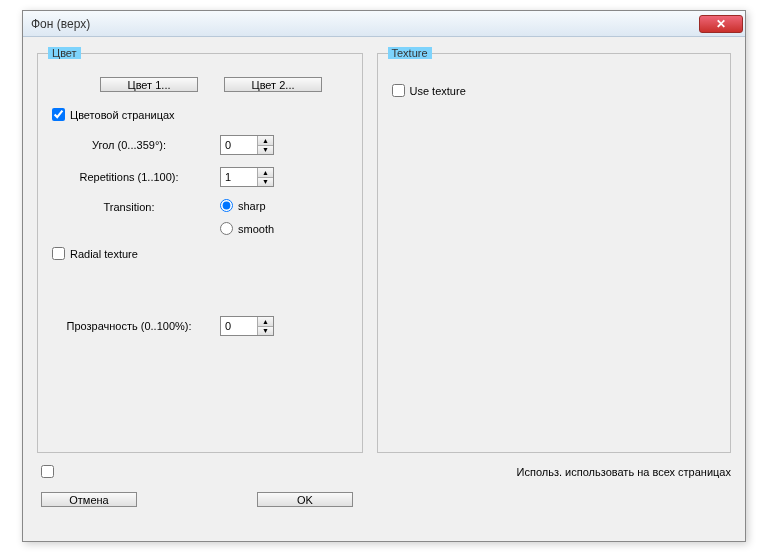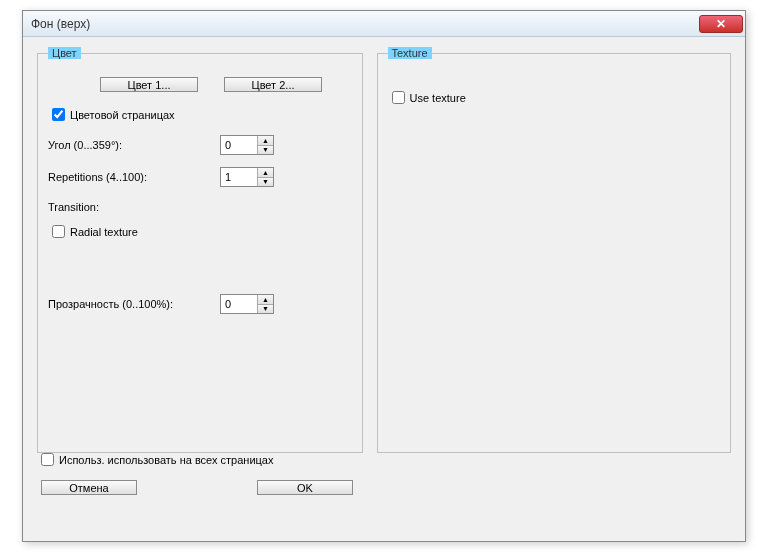--- a/index.html
+++ b/index.html
@@ -96,21 +96,21 @@
   height: 13px;
 }
 .form-rows { margin-top: 14px; }
 .form-row {
   display: flex;
   align-items: center;
   margin-bottom: 12px;
 }
 .form-row label {
   width: 172px;
-  text-align: left;
+  text-align: center;
   padding-right: 10px;
 }
 .spinner {
   display: flex;
   border: 1px solid #888;
   background: #fff;
   height: 20px;
 }
 .spinner input {
   width: 36px;
@@ -147,21 +147,23 @@
   align-items: center;
   gap: 5px;
 }
 .radio-row input[type=radio] {
   width: 13px; height: 13px;
 }
 .bottom-check {
   display: flex;
   align-items: center;
   gap: 5px;
+  margin-top: 12px;
   margin-left: 4px;
+  justify-content: space-between;
 }
 .footer-btns {
   display: flex;
   gap: 120px;
   margin-top: 14px;
   margin-left: 4px;
 }
 .footer-btns .btn { min-width: 96px; }
 </style>
 </head>
@@ -197,32 +199,42 @@
             <div class="spinner">
               <input type="text" value="0" style="">
               <div class="spin-btns">
                 <div class="spin-up">▲</div>
                 <div class="spin-down">▼</div>
               </div>
             </div>
           </div>
 
           <div class="form-row">
-            <label>Repetitions (4..100):</label>
+            <label>Repetitions (1..100):</label>
             <div class="spinner">
               <input type="text" value="1" style="">
               <div class="spin-btns">
                 <div class="spin-up">▲</div>
                 <div class="spin-down">▼</div>
               </div>
             </div>
           </div>
 
           <div class="form-row" style="align-items:flex-start">
             <label style="padding-top:2px">Transition:</label>
+            <div class="radio-group">
+              <div class="radio-row">
+                <input type="radio" name="trans" checked="" style="">
+                <span>sharp</span>
+              </div>
+              <div class="radio-row">
+                <input type="radio" name="trans" style="">
+                <span>smooth</span>
+              </div>
+            </div>
           </div>
         </div>
 
         <div class="check-row" style="margin-top:8px">
           <input type="checkbox" style="">
           <span>Radial texture</span>
         </div>
 
         <div class="form-row" style="margin-top:56px">
           <label>Прозрачность (0..100%):</label>
@@ -231,21 +243,21 @@
             <div class="spin-btns">
               <div class="spin-up">▲</div>
               <div class="spin-down">▼</div>
             </div>
           </div>
         </div>
       </fieldset>
 
       <fieldset class="group group-texture">
         <legend>Texture</legend>
-        <div class="check-row" style="margin-top:20px">
+        <div class="check-row" style="margin-top:13px">
           <input type="checkbox" style="">
           <span>Use texture</span>
         </div>
       </fieldset>
     </div>
 
     <div class="bottom-check">
       <input type="checkbox" style="">
       <span>Использ. использовать на всех страницах</span>
     </div>

